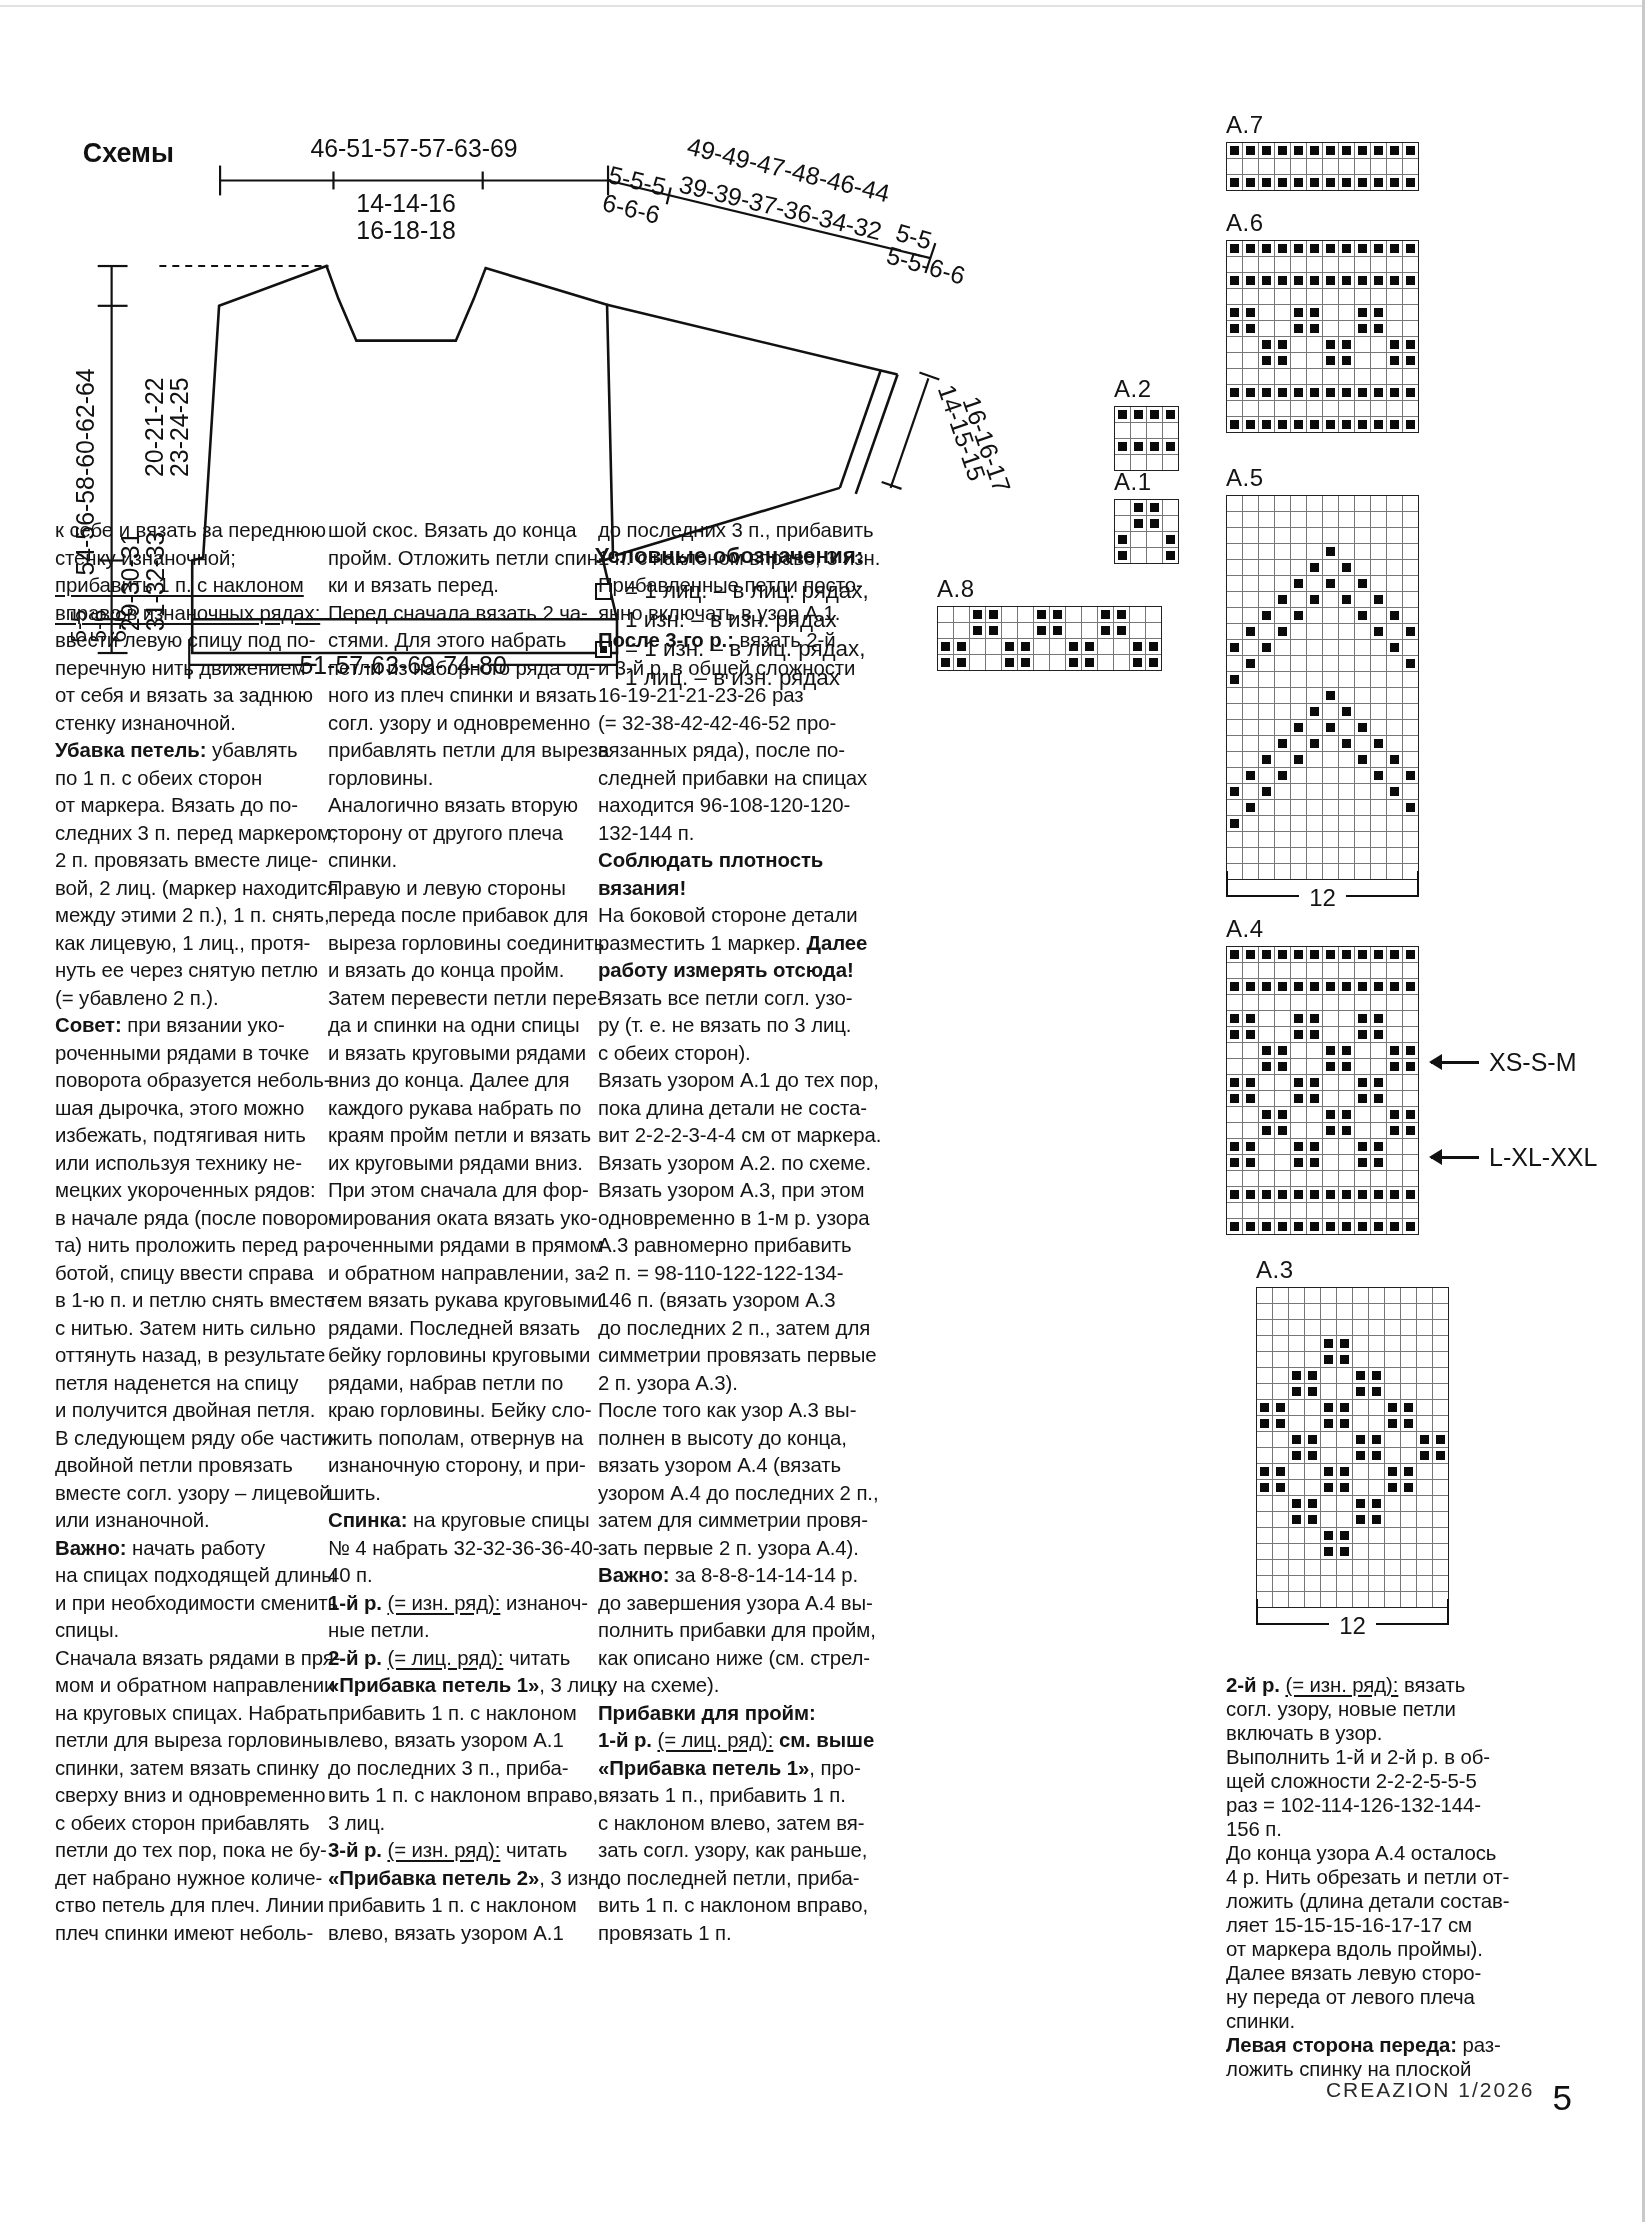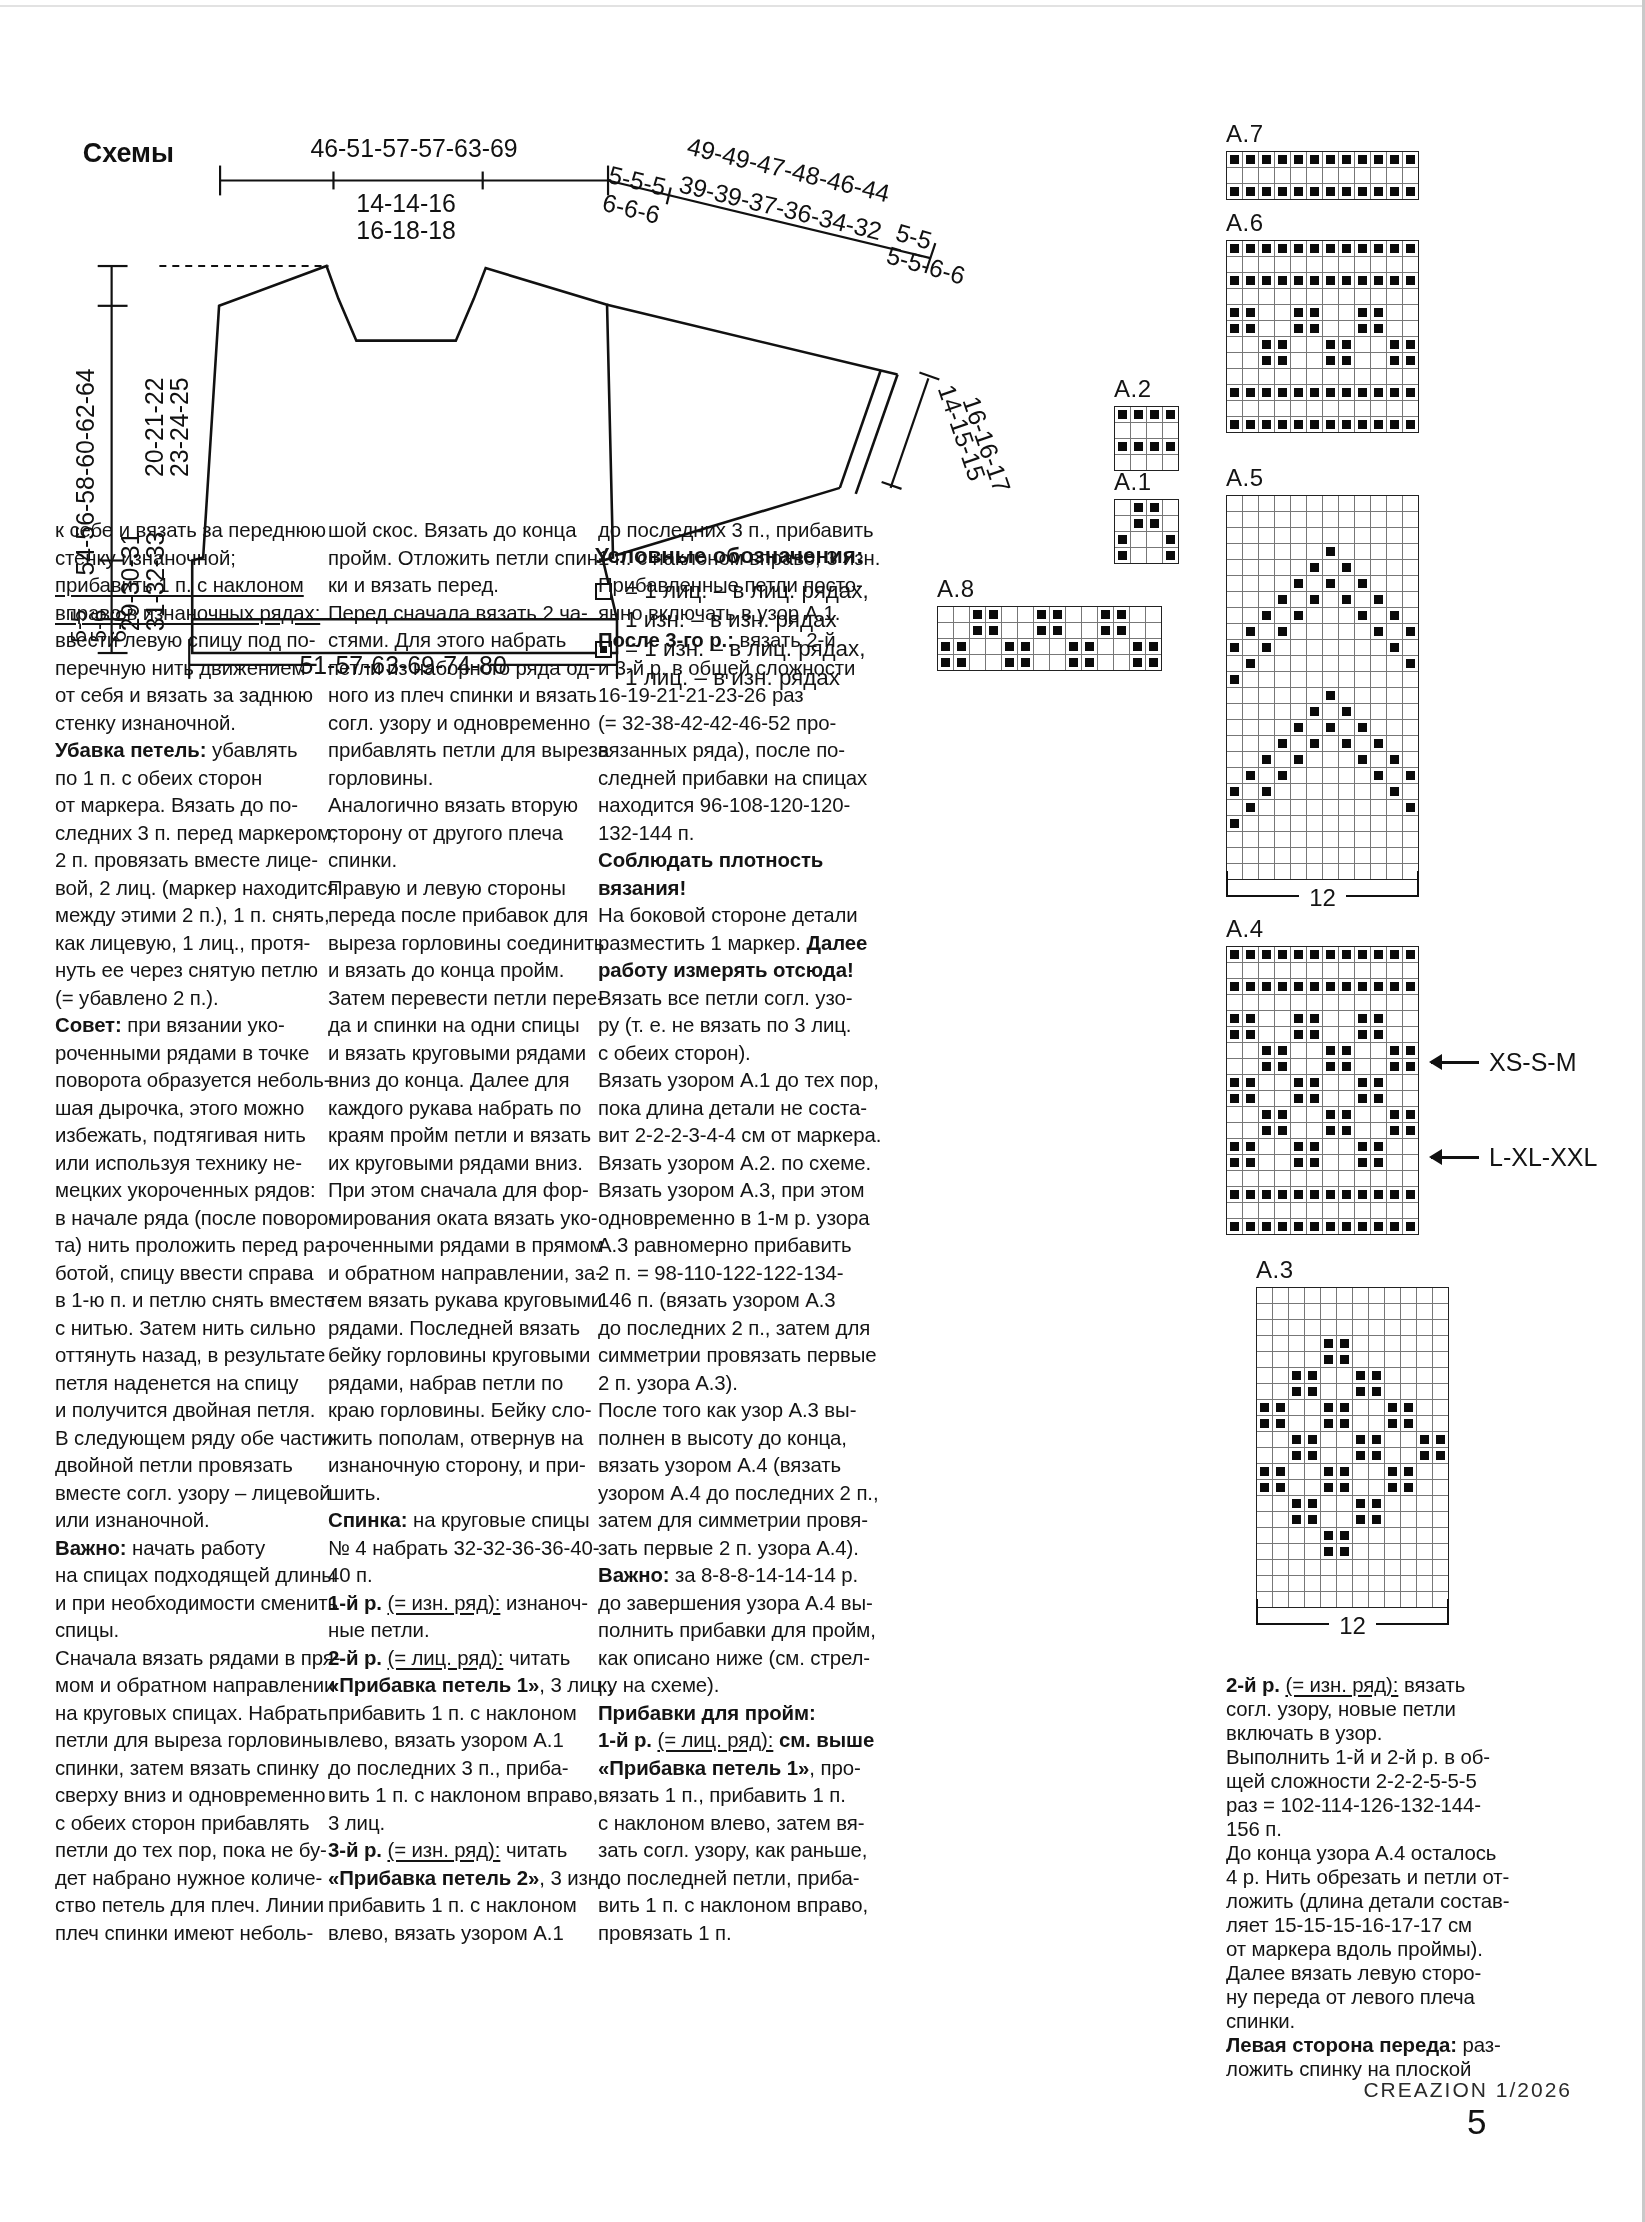--- a/index.html
+++ b/index.html
@@ -27,21 +27,21 @@
   .sq{display:inline-block;width:17px;height:17px;border:2px solid #111;background:#fff;box-sizing:border-box;position:relative;}
   .sq.f::after{content:'';position:absolute;left:3px;top:3px;width:7px;height:7px;background:#111;}
   .lg-ind{margin-left:30px;line-height:27px;}
 
   
   .chart{position:absolute;}
   .chart-label{font-size:24px;margin-bottom:3px;letter-spacing:0.5px;}
   .chart-grid{display:grid;border:1px solid #222;background:#777;gap:1px;padding:0;width:max-content;}
   .cc{width:15px;height:15px;background:#fff;}
   .cc.f{background:linear-gradient(#0a0a0a,#0a0a0a) center/9px 9px no-repeat,#fff;}
-  #chart-a7{left:1226px;top:111px;margin-top:9px;}
+  #chart-a7{left:1226px;top:111px;}
   #chart-a6{left:1226px;top:209px;}
   #chart-a5{left:1226px;top:448px;margin-top:16px;}
   #chart-a2{left:1114px;top:354px;margin-top:21px;}
   #chart-a1{left:1114px;top:468px;}
   #chart-a8{left:937px;top:575px;}
   #chart-a4{left:1226px;top:915px;}
   #chart-a3{left:1230px;top:1256px;padding-left:26px;}
 
   .bracket12{display:flex;align-items:center;margin-top:2px;font-size:24px;}
   .b-line{flex:1;height:2px;background:#111;position:relative;}
@@ -49,21 +49,21 @@
   .b-line.last::before{content:'';position:absolute;right:0;top:-24px;width:2px;height:26px;background:#111;}
   .b-num{padding:0 10px;transform:translateY(2px);}
 
   .size-arrow{position:absolute;display:flex;align-items:center;font-size:25px;}
   .arr{width:48px;height:3px;background:#111;position:relative;margin-right:10px;}
   .arr::before{content:'';position:absolute;left:-2px;top:-7px;border:8.5px solid transparent;border-right:13px solid #111;border-left:0;}
   #arrow-xs{left:1431px;top:1048px;}
   #arrow-l{left:1431px;top:1143px;}
 
   
-  #footer{position:absolute;right:74px;top:2078px;display:flex;align-items:center;flex-direction:column;}
+  #footer{position:absolute;right:74px;top:2078px;display:flex;align-items:flex-start;}
   #footer .brand{font-size:21px;letter-spacing:2px;color:#2a2a2a;}
   #footer .pagenum{font-size:35px;margin-left:18px;color:#111;}
 
   
   #schematic{position:absolute;left:40px;top:50px;}
   #schematic text{fill:#111;}
   .meas{font-size:25px;}
   .meas-sm{font-size:23px;}
   .sch-title{font-size:27px;font-weight:bold;}
   .ln{stroke:#111;stroke-width:2.2;fill:none;}

